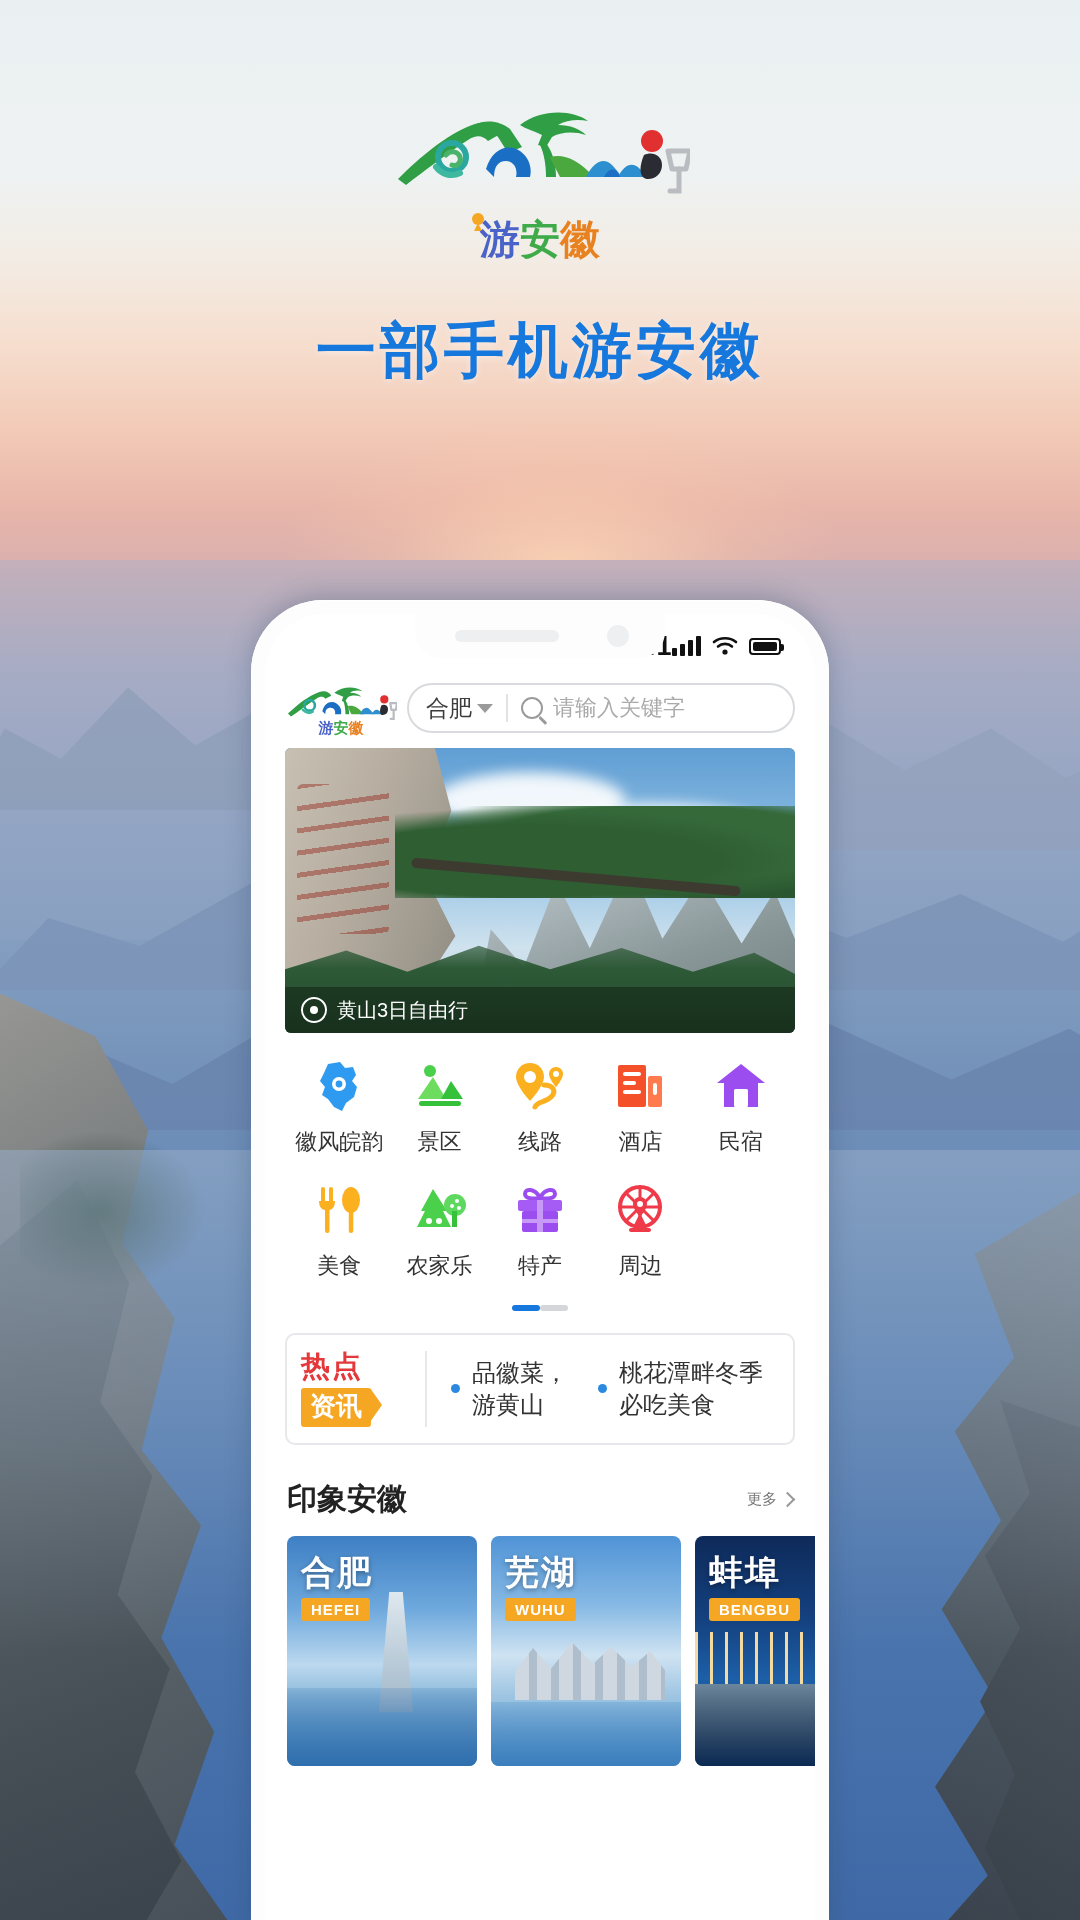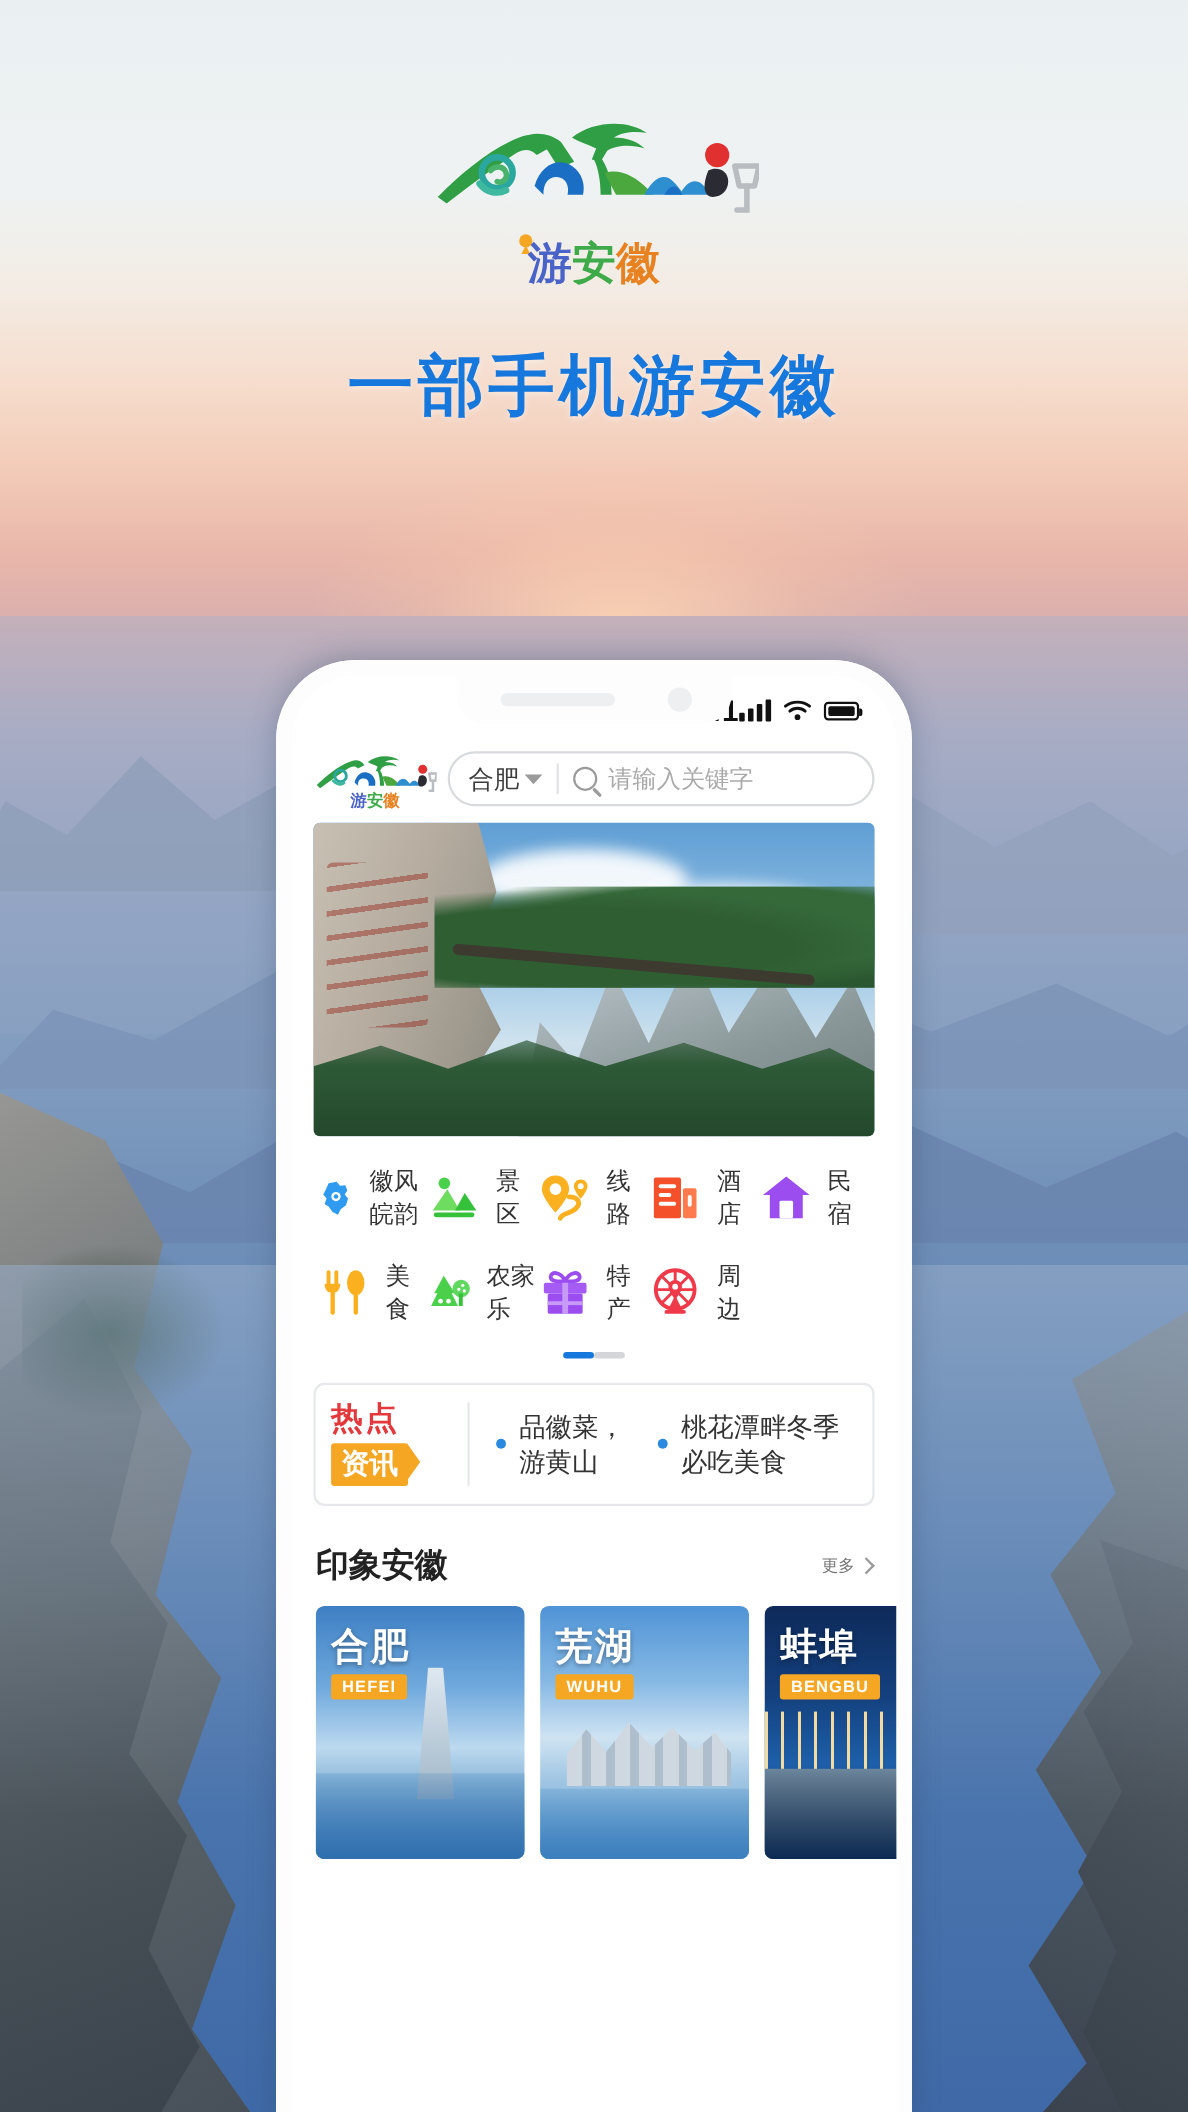--- a/index.html
+++ b/index.html
@@ -184,21 +184,21 @@
   }
   .pin-ic {
     width:26px;height:26px;border-radius:50%;border:2px solid #fff;
     display:flex;align-items:center;justify-content:center;flex:0 0 auto;
   }
   .pin-ic::after{content:"";width:8px;height:8px;border-radius:50%;background:#fff;}
   .bn-tag span { color:#fff; font-size:20px; }
 
   
   .grid { padding:26px 24px 0; display:grid; grid-template-columns:repeat(5,1fr); row-gap:26px; }
-  .cell { display:flex; align-items:center; gap:14px; }
+  .cell { display:flex; flex-direction:column; align-items:center; gap:14px; }
   .cell svg { width:54px; height:54px; display:block; }
   .cell span { font-size:22px; color:#333; }
   .pager { display:flex; justify-content:center; gap:0; margin:24px 0 0; }
   .pager .bar { width:28px; height:6px; background:#d4d6da; border-radius:3px; }
   .pager .bar.on { background:#1677dd; }
 
   
   .news {
     margin:22px 20px 0; border:2px solid #e6e8eb; border-radius:10px;
     display:flex; align-items:center; padding:16px 14px; gap:14px;
@@ -377,20 +377,24 @@
       <div class="bn-cloud bn-c1"></div>
       <div class="bn-cloud bn-c2"></div>
       <div class="bn-cloud bn-c3"></div>
       <div class="bn-peaks"></div>
       <div class="bn-rock"></div>
       <div class="bn-tree">
         <div class="bn-canopy"></div>
         <div class="bn-trunk"></div>
       </div>
       <div class="bn-foot"></div>
+      <div class="bn-tag">
+        <span class="pin-ic"></span>
+        <span>黄山3日自由行</span>
+      </div>
     </div>
 
     <div class="grid">
 
       <div class="cell">
         <svg viewBox="0 0 54 54">
           <path d="M16 5 L28 3 L33 9 L41 8 L44 16 L40 22 L45 28 L42 38 L34 44 L30 52 L22 48 L16 40 L10 36 L13 28 L8 22 L12 14 Z" fill="#2e9bf0"></path>
           <circle cx="27" cy="25" r="7" fill="#fff"></circle>
           <circle cx="27" cy="25" r="3.4" fill="#2e9bf0"></circle>
         </svg>

